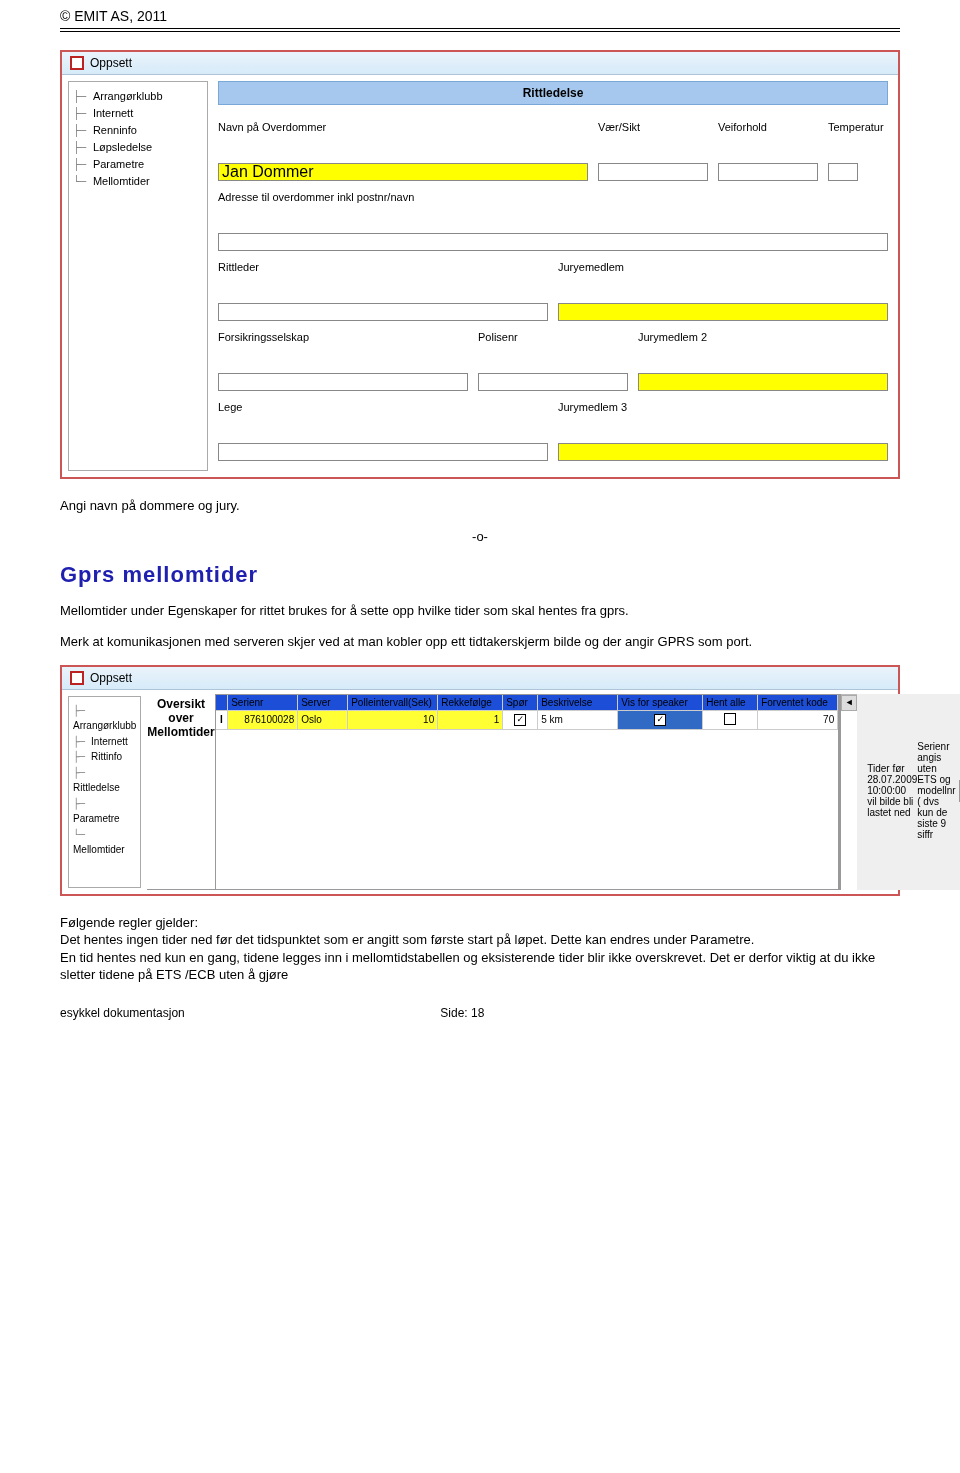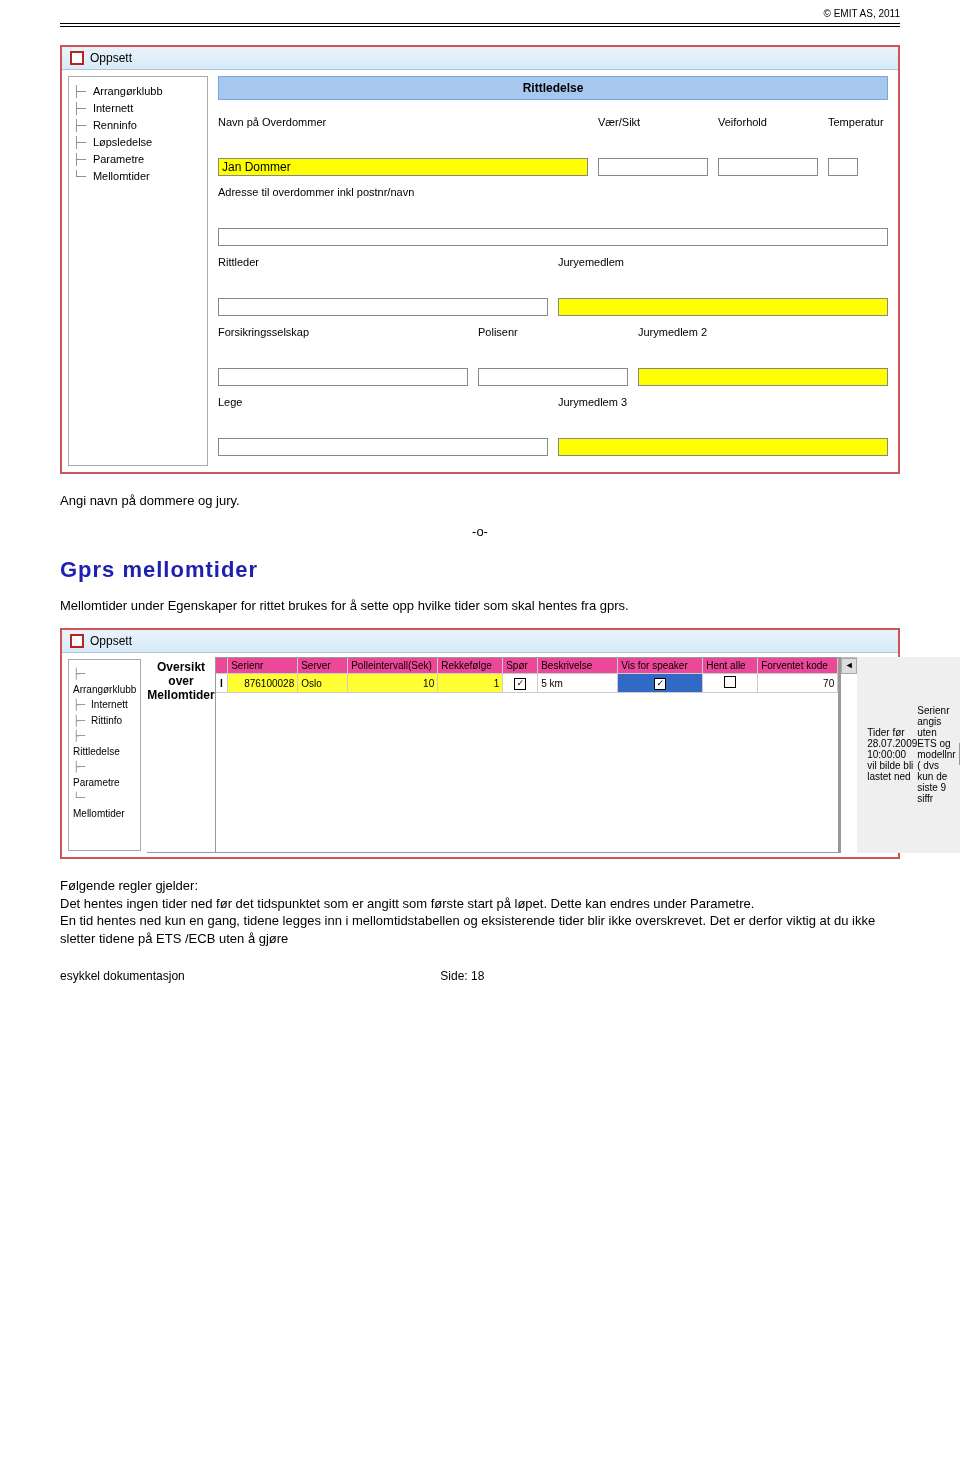--- a/index.html
+++ b/index.html
@@ -9,22 +9,22 @@
     font-family: Verdana, Arial, sans-serif;
     font-size: 13px;
     color: #000;
     width: 960px;
   }
   .page {
     padding: 0 60px 20px 60px;
     position: relative;
   }
   .top-header {
-    text-align: right;
-    font-size: 10px;
+    text-align: left;
+    font-size: 14px;
     padding: 8px 0 2px 0;
   }
   .hr-double {
     border-top: 1px solid #000;
     border-bottom: 1px solid #000;
     height: 2px;
     margin: 2px 0 18px 0;
   }
 
   
@@ -89,21 +89,21 @@
     display: flex;
     gap: 10px;
     margin-bottom: 10px;
   }
   .fld { display: flex; flex-direction: column; gap: 29px; }
   .fld label { font-size: 11px; margin-bottom: 1px; }
   .inp {
     border: 1px solid #888;
     height: 18px;
     padding: 1px 3px;
-    font-size: 12px;
+    font-size: 16px;
     background: #fff;
     box-sizing: border-box;
   }
   .req { background: #ffff00 !important; }
 
   
   .body-text { margin: 14px 0; line-height: 1.35; }
   .sep { text-align: center; margin: 12px 0; font-size: 13px; }
   .h2 {
     color: #2020b0;
@@ -140,21 +140,21 @@
   .grid table { border-collapse: collapse; width: 100%; table-layout: fixed; }
   .grid th, .grid td {
     border-right: 1px solid #ccc;
     border-bottom: 1px solid #ccc;
     padding: 2px 3px;
     text-align: left;
     white-space: nowrap;
     overflow: hidden;
   }
   .grid th {
-    background: #ec4899;
+    background: #1d4ed8;
     font-weight: normal;
   }
   .grid td.yr { background: #ffff33; }
   .grid td.sel { background: #316ac5; color: #fff; text-align: center; }
   .cb {
     display: inline-block; width: 10px; height: 10px;
     border: 1px solid #000; background: #fff; text-align: center;
     line-height: 9px; font-size: 9px;
   }
   .cb.on::after { content: "✓"; }
@@ -289,20 +289,21 @@
         </div>
 
       </div>
     </div>
   </div>
 
   <div class="body-text">Angi navn på dommere og jury.</div>
   <div class="sep">-o-</div>
   <div class="h2">Gprs mellomtider</div>
   <div class="body-text">Mellomtider under Egenskaper for rittet brukes for å sette opp hvilke tider som  skal hentes fra gprs.</div>
+  <div class="body-text">Merk at komunikasjonen med serveren skjer ved at man kobler opp ett tidtakerskjerm bilde og der angir GPRS som port.</div>
 
   <div class="win">
     <div class="titlebar">
       <span class="app-icon"></span>
       <span>Oppsett</span>
     </div>
     <div class="win2-body">
       <div class="tree" style="font-size:10px;">
         <div class="tree-item">Arrangørklubb</div>
         <div class="tree-item">Internett</div>

